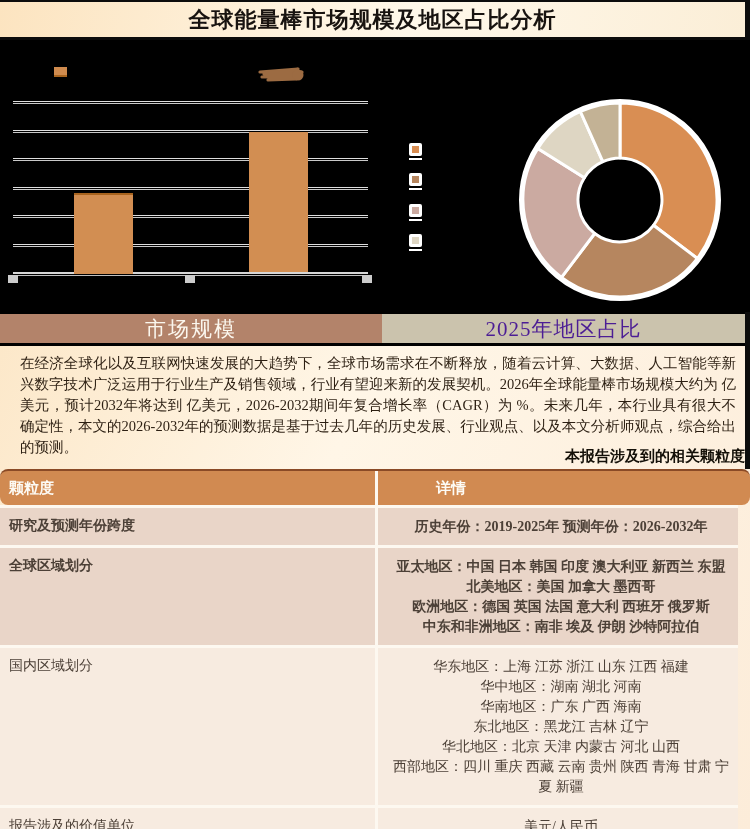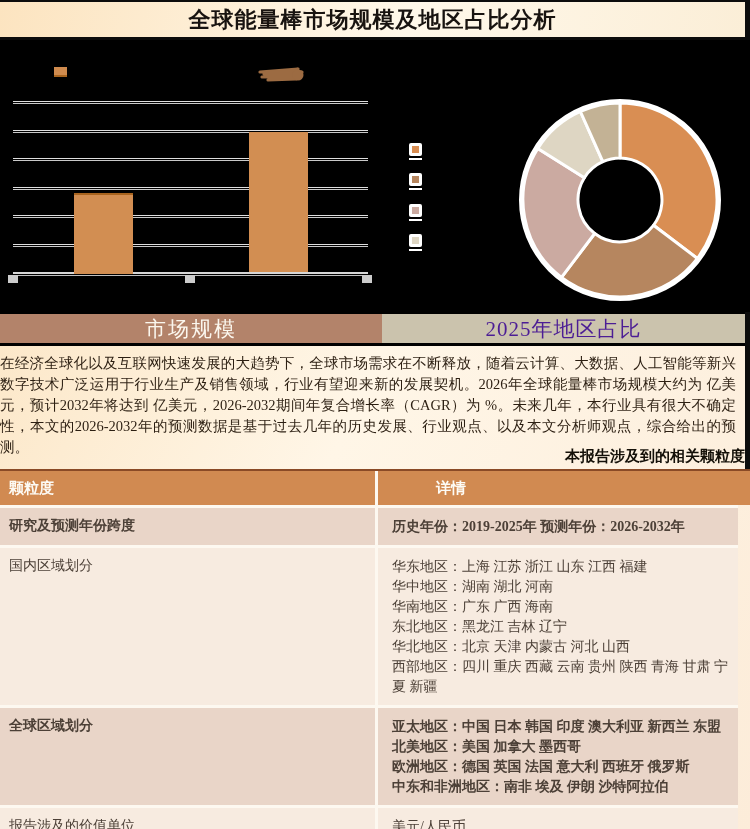--- a/index.html
+++ b/index.html
@@ -37,37 +37,37 @@
   
   .mid { border-right:5px solid #0c0c0c; }
   .banner { display:flex; height:29px; border-top:2px solid #000; border-bottom:3px solid #000; }
   .banner-left { width:382px; background:#b3836a; color:#fbf7ee; display:flex;
     align-items:center; justify-content:center; font-size:21px; letter-spacing:2px;
     font-family:"Liberation Serif", serif; }
   .banner-right { flex:1; background:#cbc3ad; color:#4c1d95; display:flex;
     align-items:center; justify-content:center; font-size:21px; letter-spacing:1px;
     font-family:"Liberation Serif", serif; }
   
-  .summary { height:100px; box-sizing:border-box; padding:7px 9px 0 0;
+  .summary { height:100px; box-sizing:border-box; padding:7px 9px 0 20px;
     font-size:14.5px; line-height:21px; text-align:justify; color:#2c1f12;
     font-family:"Liberation Serif", serif; }
   .table-title { height:22px; text-align:right; font-size:15px; font-weight:bold;
     color:#141008; padding-top:1px; font-family:"Liberation Serif", serif; }
   
-  .thead { display:flex; background:#d18a51; border-top:2px solid #8a4a26; }
+  .thead { display:flex; background:#d18a51; border-top:2px solid #8a4a26;border-radius:8px; }
   .th1 { width:378px; box-sizing:border-box; border-right:3px solid #fdf8f0;
     padding:8px 0 7px 9px; font-size:15px; font-weight:bold; color:#fdfbf5; }
   .th2 { flex:1; padding:8px 0 7px 14px; font-size:15px; font-weight:bold; color:#fdfbf5;margin-left:44px; }
   .trow { display:flex; width:738px; border-top:3px solid #fdf8f0; }
   .trow.dark  { background:#e9d5c8;font-weight:bold; }
   .trow.light { background:#f7ebe0; }
   .td1 { width:378px; box-sizing:border-box; border-right:3px solid #fdf8f0;
     padding:9px 0 8px 9px; font-size:14px; color:#4c4037; font-family:"Liberation Serif", serif; }
   .td2 { flex:1; padding:9px 8px 8px 14px; font-size:14px; line-height:20px;
-    color:#4c4037; white-space:pre-line; font-family:"Liberation Serif", serif; }
+    color:#4c4037; white-space:pre-line; font-family:"Liberation Serif", serif;text-align:center; }
 </style>
 </head>
 <body>
 
 <div class="page">
 
   <div class="title-bar">全球能量棒市场规模及地区占比分析</div>
 
   <div class="chart-section">
     <div id="bar-plot" style="position:absolute;left:0;top:0;width:400px;height:272px;">
@@ -143,35 +143,35 @@
   <div class="granularity-table">
     <div class="thead">
       <div class="th1">颗粒度</div>
       <div class="th2">详情</div>
     </div>
 
     <div class="trow dark">
       <div class="td1">研究及预测年份跨度</div>
       <div class="td2">历史年份：2019-2025年 预测年份：2026-2032年</div>
     </div>
+    <div class="trow dark">
+      <div class="td1">全球区域划分</div>
+      <div class="td2">亚太地区：中国 日本 韩国 印度 澳大利亚 新西兰 东盟
+北美地区：美国 加拿大 墨西哥
+欧洲地区：德国 英国 法国 意大利 西班牙 俄罗斯
+中东和非洲地区：南非 埃及 伊朗 沙特阿拉伯</div>
+    </div>
     <div class="trow light">
       <div class="td1">国内区域划分</div>
       <div class="td2">华东地区：上海 江苏 浙江 山东 江西 福建
 华中地区：湖南 湖北 河南
 华南地区：广东 广西 海南
 东北地区：黑龙江 吉林 辽宁
 华北地区：北京 天津 内蒙古 河北 山西
 西部地区：四川 重庆 西藏 云南 贵州 陕西 青海 甘肃 宁夏 新疆</div>
-    </div>
-    <div class="trow dark">
-      <div class="td1">全球区域划分</div>
-      <div class="td2">亚太地区：中国 日本 韩国 印度 澳大利亚 新西兰 东盟
-北美地区：美国 加拿大 墨西哥
-欧洲地区：德国 英国 法国 意大利 西班牙 俄罗斯
-中东和非洲地区：南非 埃及 伊朗 沙特阿拉伯</div>
     </div>
     <div class="trow light">
       <div class="td1">报告涉及的价值单位</div>
       <div class="td2">美元/人民币</div>
     </div>
   </div>
 
 </div>
 
 </body></html>

